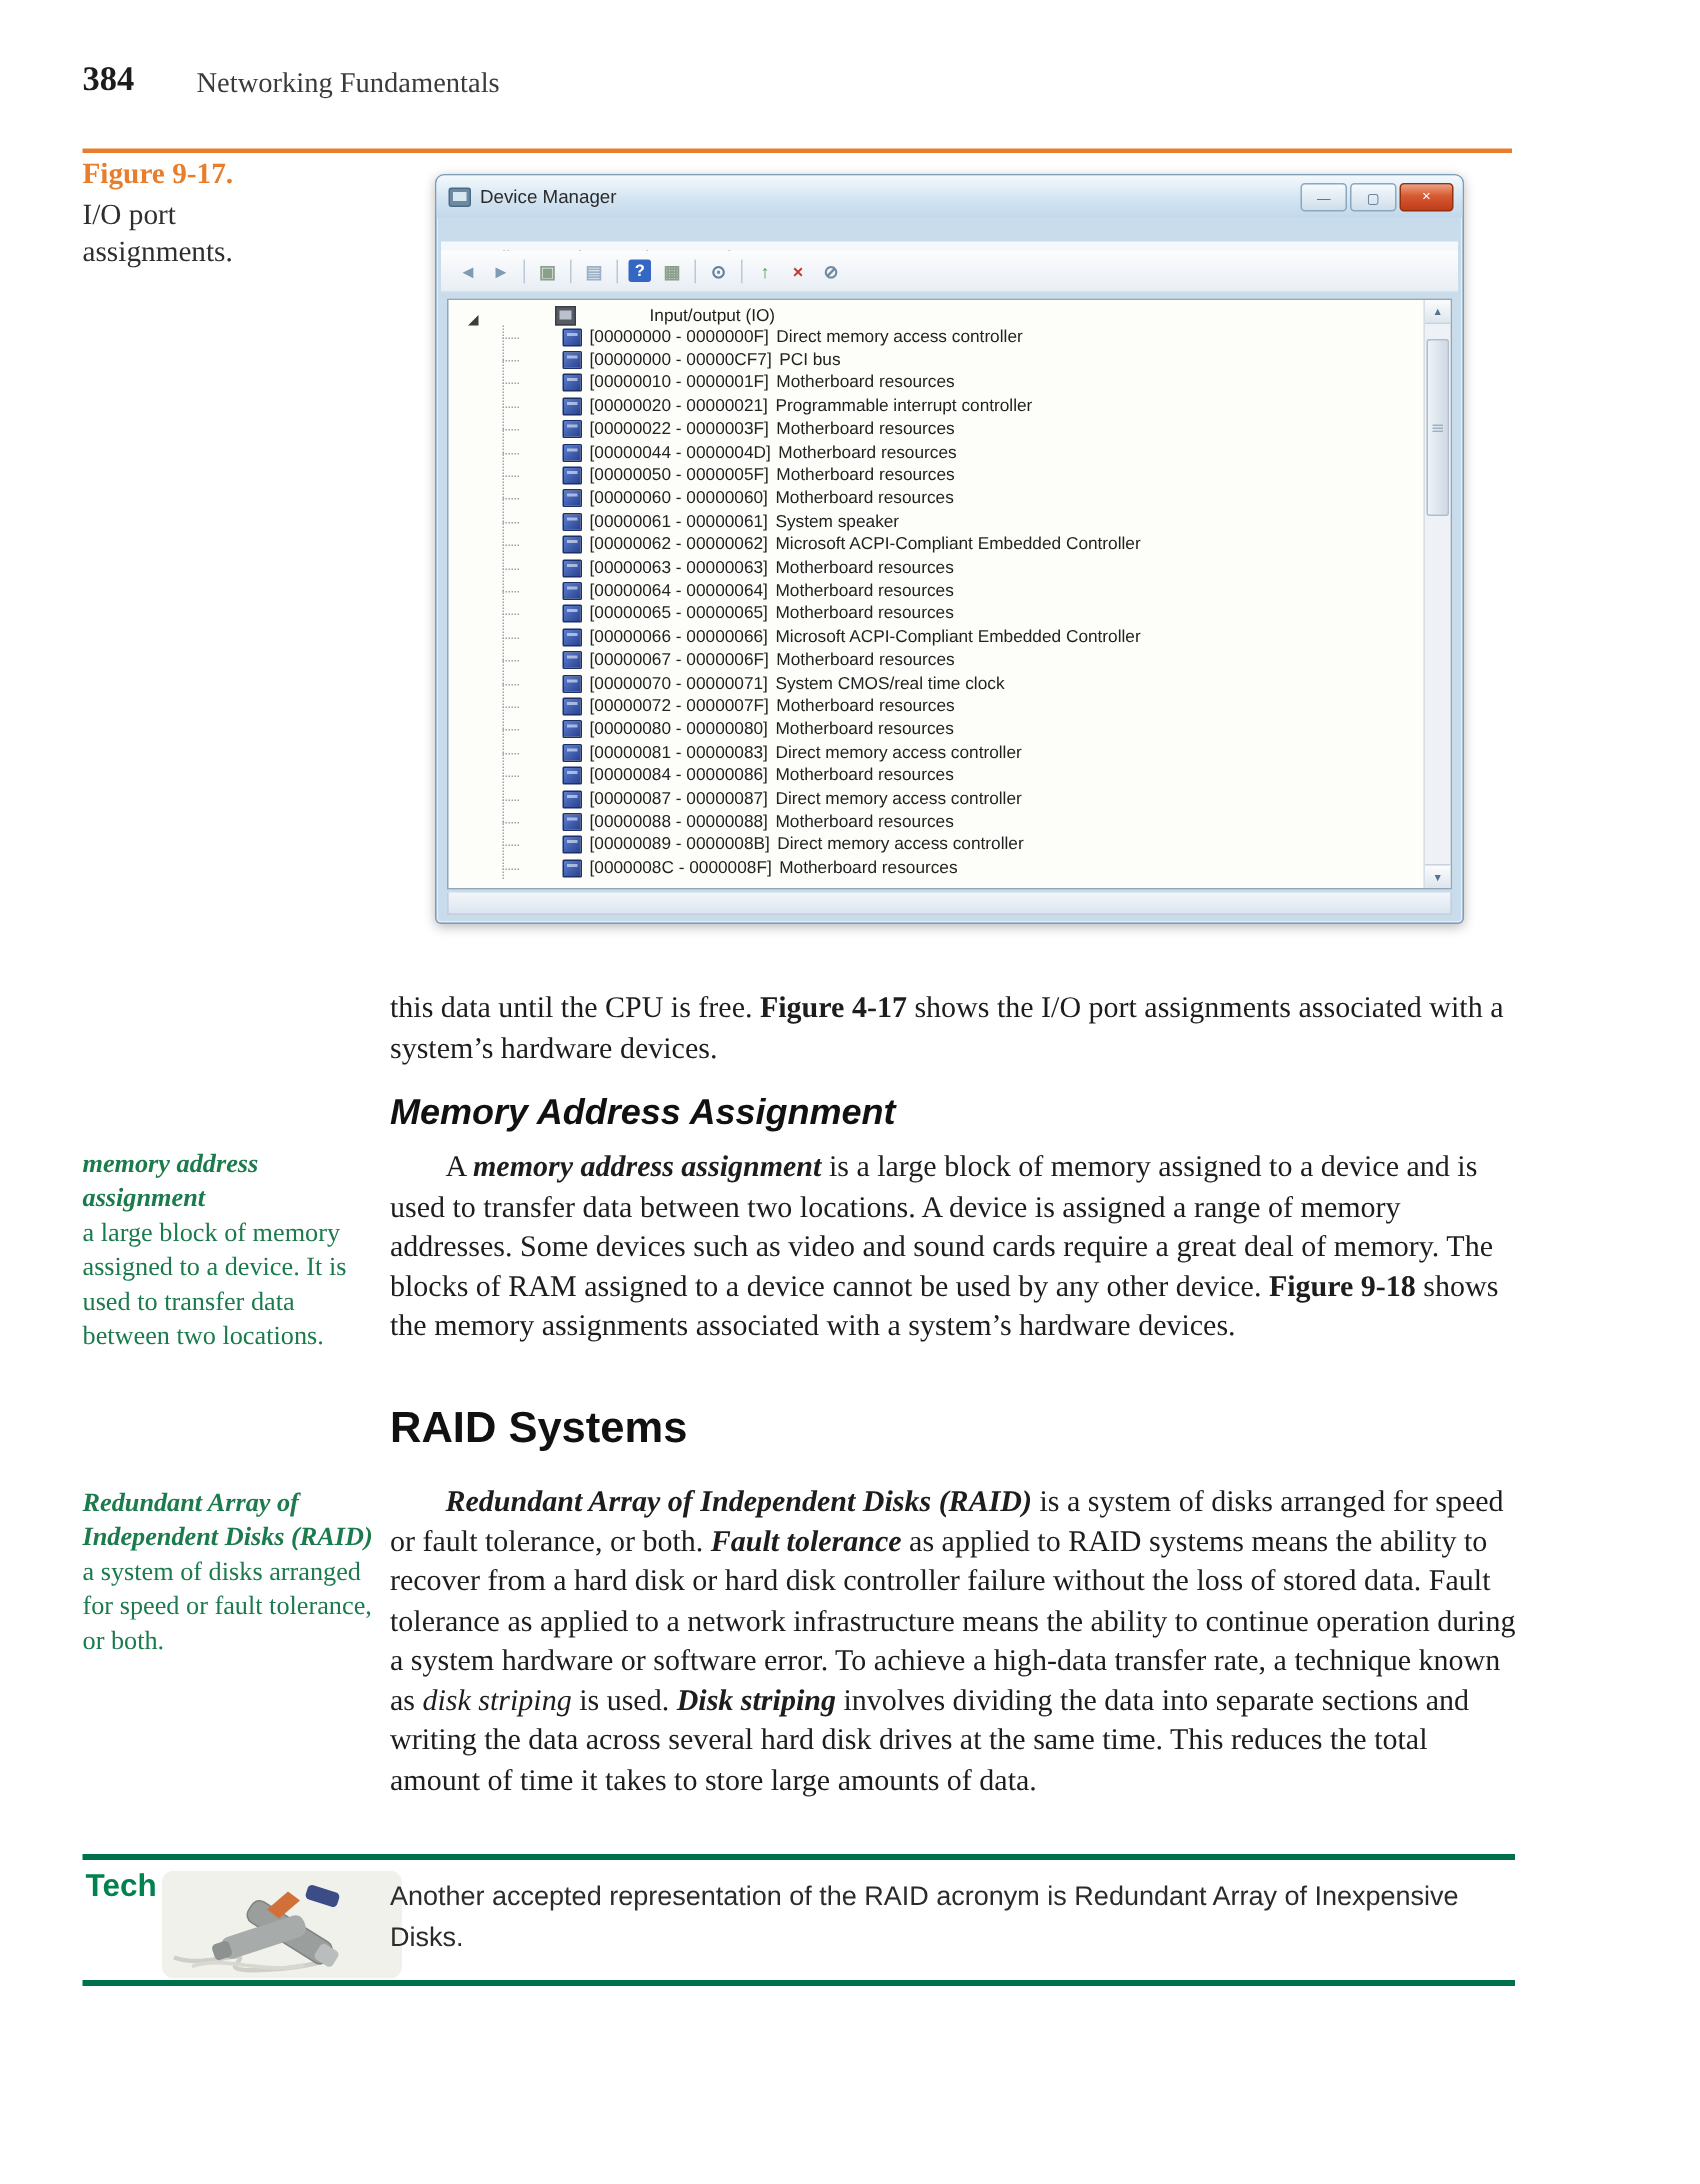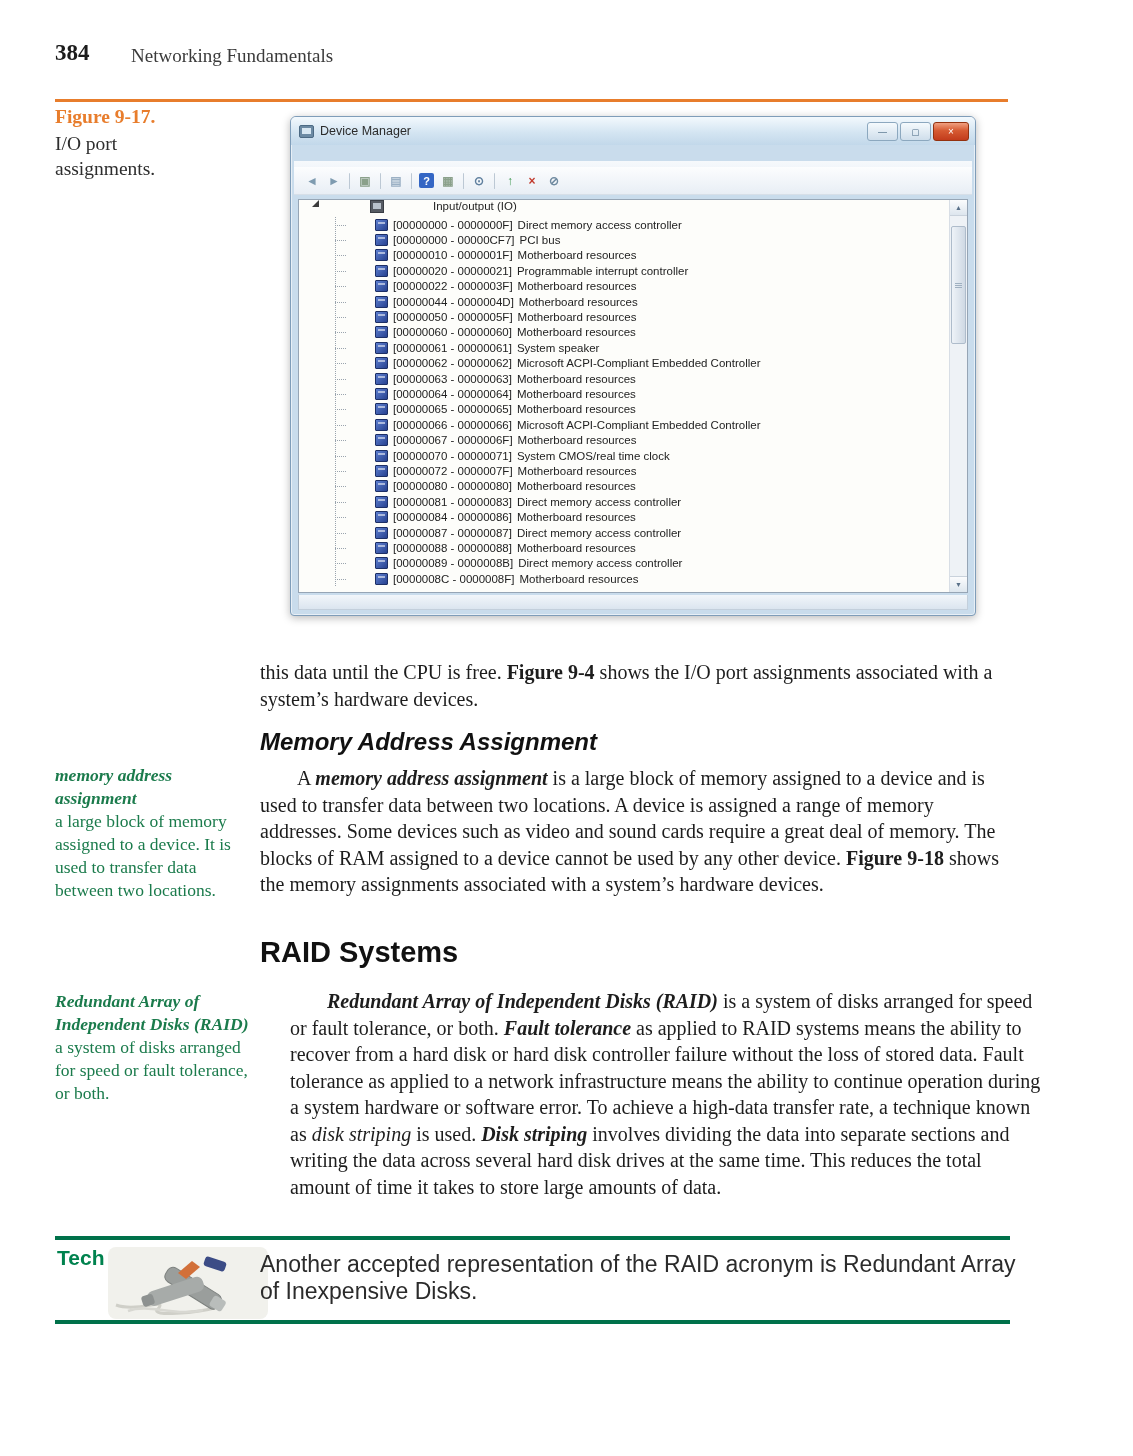--- a/index.html
+++ b/index.html
@@ -33,21 +33,21 @@
     display:flex;align-items:center;padding-left:23px;border-bottom:1px solid #dfe6ee;margin-top:16px;}
   .menu-item{font-family:"Liberation Sans",sans-serif;font-size:12.5px;color:#1f1f1f;padding:0 10px;}
   .dm-toolbar{position:absolute;top:50px;left:3px;right:3px;height:27px;background:linear-gradient(#fcfdfe,#e8eef5);
     display:flex;align-items:center;padding-left:7px;border-bottom:1px solid #d7dfe8;}
   .tbi{width:20px;height:18px;display:flex;align-items:center;justify-content:center;
     font-family:"Liberation Sans",sans-serif;font-weight:bold;font-size:12px;margin:0 1px;border-radius:2px;}
   .help-icon{background:#3466c4;width:15px;height:15px;font-size:11px;margin:0 3px;}
   .separator{width:1px;height:16px;background:#bcc8d4;margin:0 4px;}
 
   .dm-body{position:absolute;top:82px;left:7px;right:7px;bottom:22px;border:1px solid #96a5b5;background:#fdfdfa;overflow:hidden;}
-  .tree-root-row{height:17px;display:flex;align-items:flex-start;padding-left:13px;
+  .tree-root-row{height:17px;display:flex;align-items:flex-end;padding-left:13px;
     font-family:"Liberation Sans",sans-serif;font-size:11.5px;color:#1e1e1e;gap:44px;}
   .expander{width:0;height:0;border-bottom:7px solid #3c3c3c;border-left:7px solid transparent;margin-right:7px;}
   .rooticon{width:12px;height:11px;background:#565b63;border:1px solid #3a3e45;margin-right:5px;position:relative;flex:none;}
   .rooticon::after{content:"";position:absolute;left:2px;top:2px;right:2px;bottom:3px;background:#b9c2cc;}
   .trow{height:15.4px;display:flex;align-items:center;padding-left:76px;
     font-family:"Liberation Sans",sans-serif;font-size:11.5px;color:#222;position:relative;white-space:nowrap;}
   .trow::before{content:"";position:absolute;left:36px;top:50%;width:11px;border-top:1px dotted #9aa4ae;}
   .chip{width:11px;height:10px;margin-right:5px;background:linear-gradient(135deg,#5d7fd0,#27418f);
     border:1px solid #1d2f66;border-radius:1px;flex:none;position:relative;}
   .chip::after{content:"";position:absolute;left:2px;top:2px;right:2px;height:2px;background:rgba(255,255,255,.55);}
@@ -61,21 +61,21 @@
   .sb-thumb{position:absolute;left:1px;right:1px;top:26px;height:116px;background:linear-gradient(90deg,#eef3f8,#cfd9e4);
     border:1px solid #aebccb;border-radius:2px;}
   .sb-thumb::after{content:"";position:absolute;left:3px;right:3px;top:50%;height:1px;background:#9fb0c0;box-shadow:0 2px 0 #9fb0c0,0 -2px 0 #9fb0c0;}
   .dm-statusbar{position:absolute;left:7px;right:7px;bottom:5px;height:14px;
     background:linear-gradient(#f2f6fa,#dbe5ef);border:1px solid #c3cfdb;border-top:none;}
 
   
   .body-para{position:absolute;left:260px;width:754px;font-size:20px;line-height:26.5px;color:#1d1d1d;margin:0;}
   .para-io{top:659px;}
   .para-mem{top:765px;}
-  .para-raid{top:988px;margin-left:30px;}
+  .para-raid{top:988px;}
   .indent{text-indent:37px;}
   .seg-b{font-weight:bold;}
   .seg-i{font-style:italic;}
   .seg-bi{font-weight:bold;font-style:italic;}
 
   .h-mem{position:absolute;left:260px;top:728px;font:italic bold 24px "Liberation Sans",sans-serif;color:#111;margin:0;}
   .h-raid{position:absolute;left:260px;top:936px;font:bold 29px "Liberation Sans",sans-serif;color:#111;margin:0;}
 
   .sidebar{position:absolute;left:55px;width:198px;color:#1b7b4c;font-size:17.5px;line-height:23px;}
   .sb1{top:764px;}
@@ -83,21 +83,21 @@
   .sb-term{font-weight:bold;font-style:italic;display:block;}
   .sb-def{display:block;}
 
   
   .tip-rule{position:absolute;left:55px;width:955px;height:4px;background:#00714a;}
   .tip-rule-top{top:1236px;}
   .tip-rule-bottom{top:1320px;}
   .tip-label{position:absolute;left:57px;top:1246px;font:bold 21px "Liberation Sans",sans-serif;color:#00824e;}
   .tip-photo{position:absolute;left:108px;top:1247px;}
   .tip-text{position:absolute;left:260px;top:1251px;width:756px;margin:0;
-    font-family:"Liberation Sans",sans-serif;font-size:23px;line-height:27px;color:#2b2b2b;}
+    font-family:"Liberation Sans",sans-serif;font-size:18px;line-height:27px;color:#2b2b2b;}
 </style>
 </head>
 <body>
 
 <div class="page">
 
   <span class="pagenum">384</span>
   <span class="runhead">Networking Fundamentals</span>
   <div class="orange-rule"></div>
 
@@ -319,21 +319,21 @@
       <div class="vline"></div>
       <div class="dm-scrollbar">
         <span class="sb-up">▲</span>
         <span class="sb-thumb"></span>
         <span class="sb-down">▼</span>
       </div>
     </div>
     <div class="dm-statusbar"></div>
   </section>
 
-  <p class="body-para para-io"><span>this data until the CPU is free. </span><span class="seg-b">Figure 9-4</span><span> shows the I/O port assignments associated with a system’s hardware devices.</span></p>
+  <p class="body-para para-io"><span>this data until the CPU is free. </span><span class="seg-b">Figure 4-17</span><span> shows the I/O port assignments associated with a system’s hardware devices.</span></p>
 
   <h2 class="h-mem">Memory Address Assignment</h2>
 
   <aside class="sidebar sb1">
     <span class="sb-term">memory address assignment</span>
     <span class="sb-def">a large block of memory assigned to a device. It is used to transfer data between two locations.</span>
   </aside>
 
   <p class="body-para para-mem indent"><span>A </span><span class="seg-bi">memory address assignment</span><span> is a large block of memory assigned to a device and is used to transfer data between two locations. A device is assigned a range of memory addresses. Some devices such as video and sound cards require a great deal of memory. The blocks of RAM assigned to a device cannot be used by any other device. </span><span class="seg-b">Figure 9-18</span><span> shows the memory assignments associated with a system’s hardware devices.</span></p>
 

